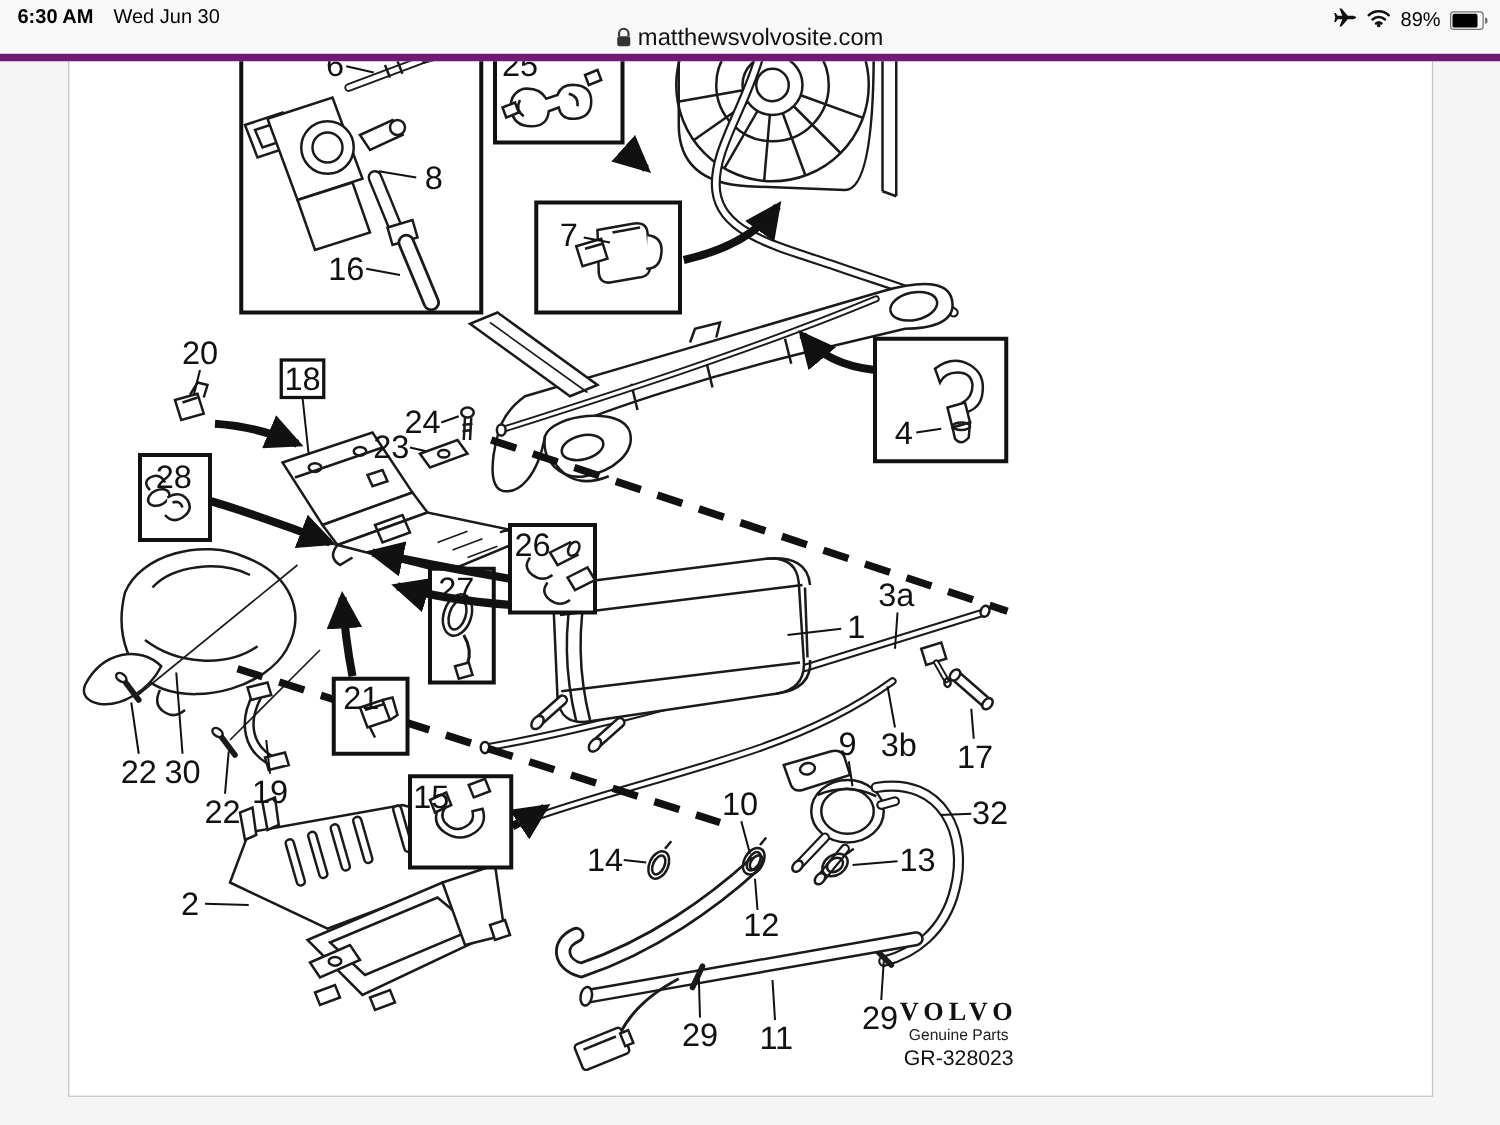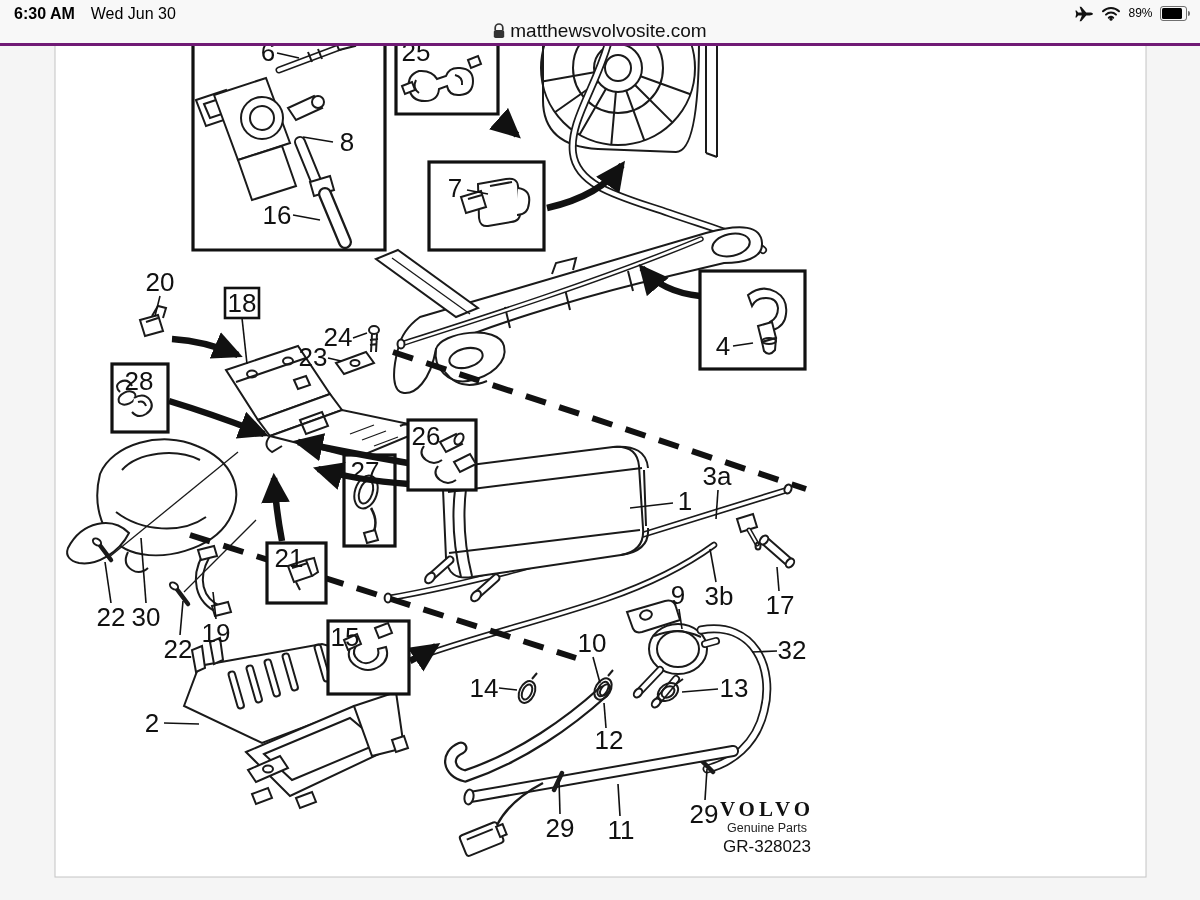--- a/index.html
+++ b/index.html
@@ -1,29 +1,29 @@
 <!DOCTYPE html>
 <html><head>
 <meta charset="utf-8">
 <style>
   html,body{margin:0;padding:0;}
   body{width:1200px;height:900px;position:relative;overflow:hidden;
        background:#f5f5f5;font-family:"Liberation Sans",sans-serif;}
 
   
   .statusbar{position:absolute;top:0;left:0;width:1200px;height:43px;
-             background:#f8f8f8;border-bottom:3px solid #701a75;z-index:5;}
+             background:#f8f8f8;border-bottom:6px solid #701a75;z-index:5;}
   .sb-left{position:absolute;left:14px;top:5px;font-size:16px;color:#000;}
   .sb-time{font-weight:700;margin-right:16px;}
   .sb-date{font-weight:400;}
   .sb-center{position:absolute;left:0;right:0;top:20px;text-align:center;
              font-size:19px;color:#111;}
   .sb-center svg{vertical-align:-2px;margin-right:5px;}
-  .sb-right{position:absolute;right:10px;top:6px;display:flex;align-items:flex-start;
-            gap:7px;font-size:12px;color:#000;}
+  .sb-right{position:absolute;right:10px;top:6px;display:flex;align-items:center;
+            gap:7px;font-size:16px;color:#000;}
   .batt-wrap{display:flex;align-items:center;}
   .batt{width:23px;height:11px;border:1px solid rgba(0,0,0,.55);border-radius:3px;
         padding:1px;display:inline-block;box-sizing:content-box;}
   .batt-fill{display:block;height:100%;background:#000;border-radius:1.5px;width:89%;}
   .batt-nub{width:2.5px;height:5px;background:rgba(0,0,0,.55);
             border-radius:0 2px 2px 0;margin-left:1px;display:inline-block;}
 
   
   svg.diagram{position:absolute;top:0;left:0;}
   .sheet{fill:#ffffff;stroke:#c4c4c4;stroke-width:1;}

